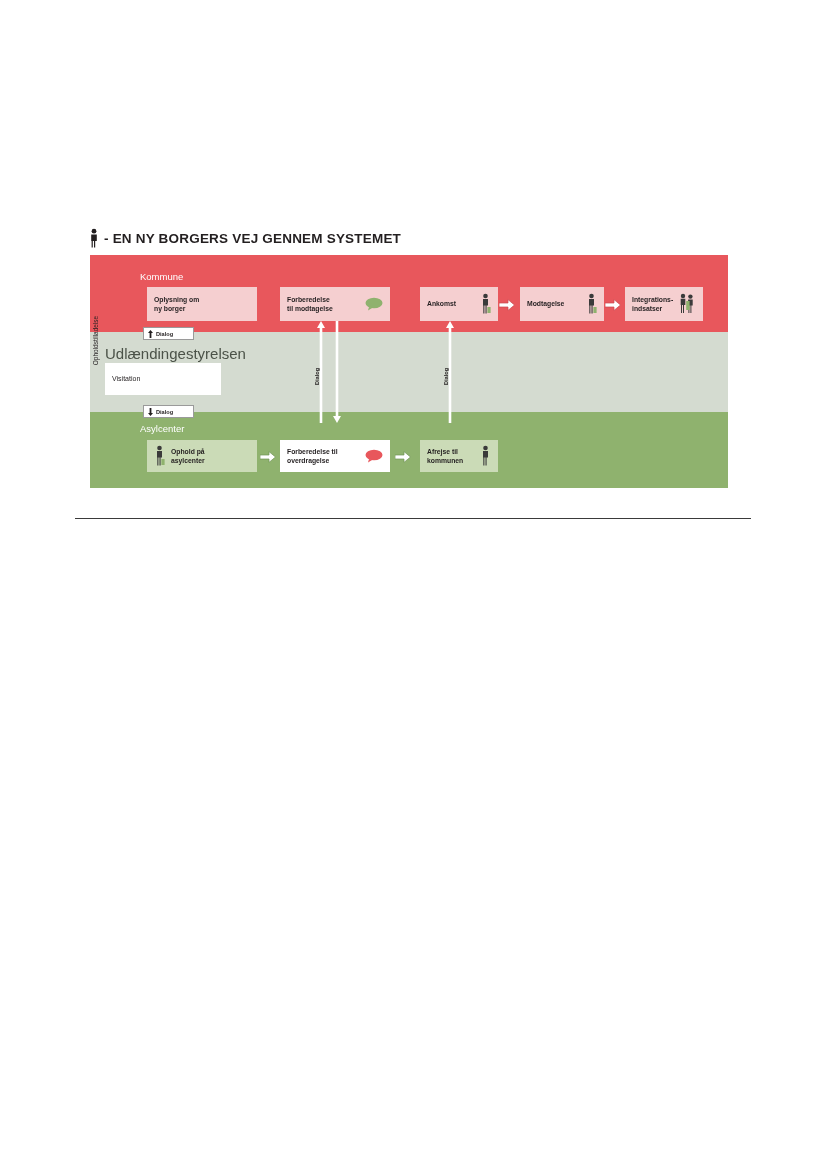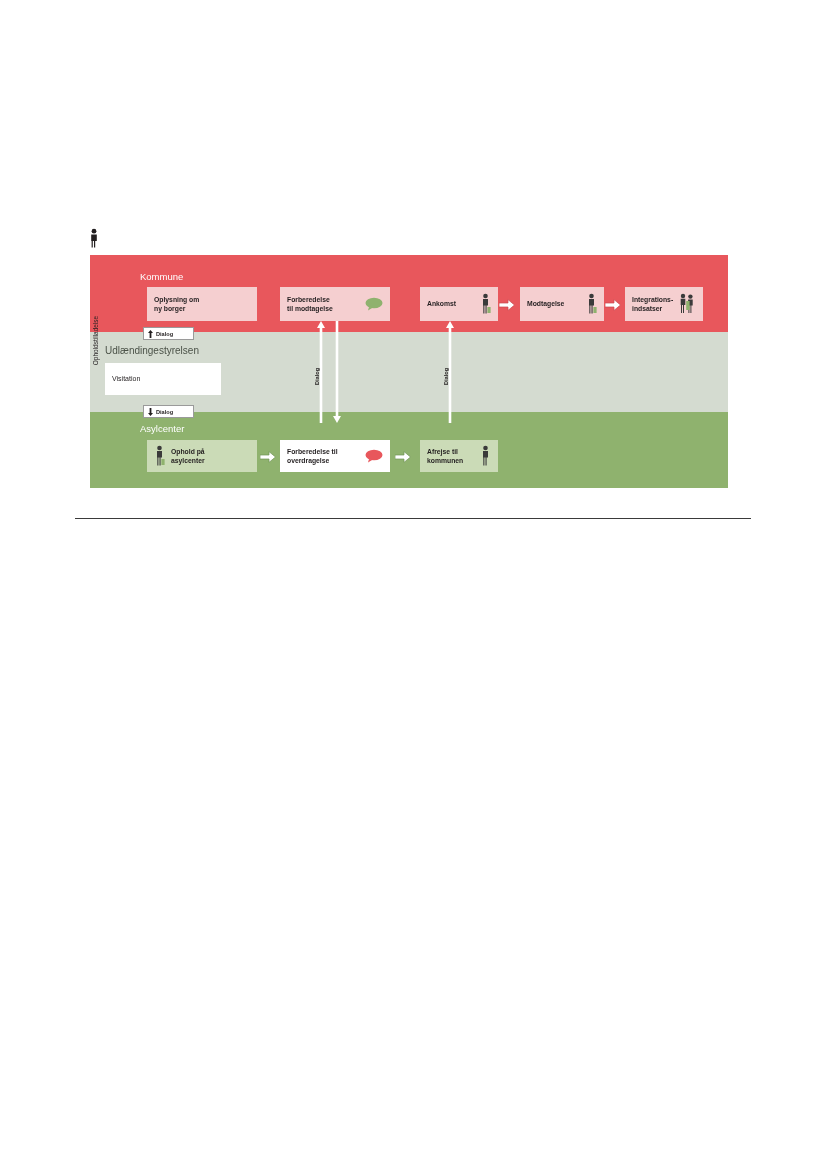--- a/index.html
+++ b/index.html
@@ -56,21 +56,21 @@
   .band-kommune   { top: 0;    height: 77px;  background: #e8575c; }
   .band-udl       { top: 77px; height: 80px;  background: #d4dbd0; }
   .band-asyl      { top: 157px; height: 76px; background: #8fb26e; }
 
   .band-label {
     position: absolute;
     font-size: 9.5px;
     font-weight: normal;
   }
   .label-kommune { left: 50px; top: 16px; color: #ffffff; }
-  .label-udl     { left: 15px; top: 90px; color: #4b5248; font-size: 10px; }
+  .label-udl     { left: 15px; top: 90px; color: #4b5248; font-size: 15px; }
   .label-asyl    { left: 50px; top: 168px; color: #ffffff; }
 
   
   .spine {
     position: absolute;
     left: -15px;
     top: 77px;
     width: 12px;
     height: 80px;
     background: #ffffff;
@@ -152,20 +152,21 @@
 </head>
 <body>
 
 <div class="title-row">
   <span class="title-person">
     <svg width="12" height="20" viewBox="0 0 12 20">
       <circle cx="6" cy="3.2" r="2.4" fill="#231f20"></circle>
       <path d="M3.2 6.4 h5.6 v6.6 h-1.6 v6.6 h-1.2 v-6.6 h-1.2 v6.6 h-1.2 v-6.6 h-0.4 z" fill="#231f20"></path>
     </svg>
   </span>
+  <span class="title-text">- EN NY BORGERS VEJ GENNEM SYSTEMET</span>
 </div>
 
 <div class="diagram">
 
   <div class="band band-kommune"></div>
   <div class="band band-udl"></div>
   <div class="band band-asyl"></div>
 
   <div class="band-label label-kommune">Kommune</div>
   <div class="band-label label-udl">Udlændingestyrelsen</div>

